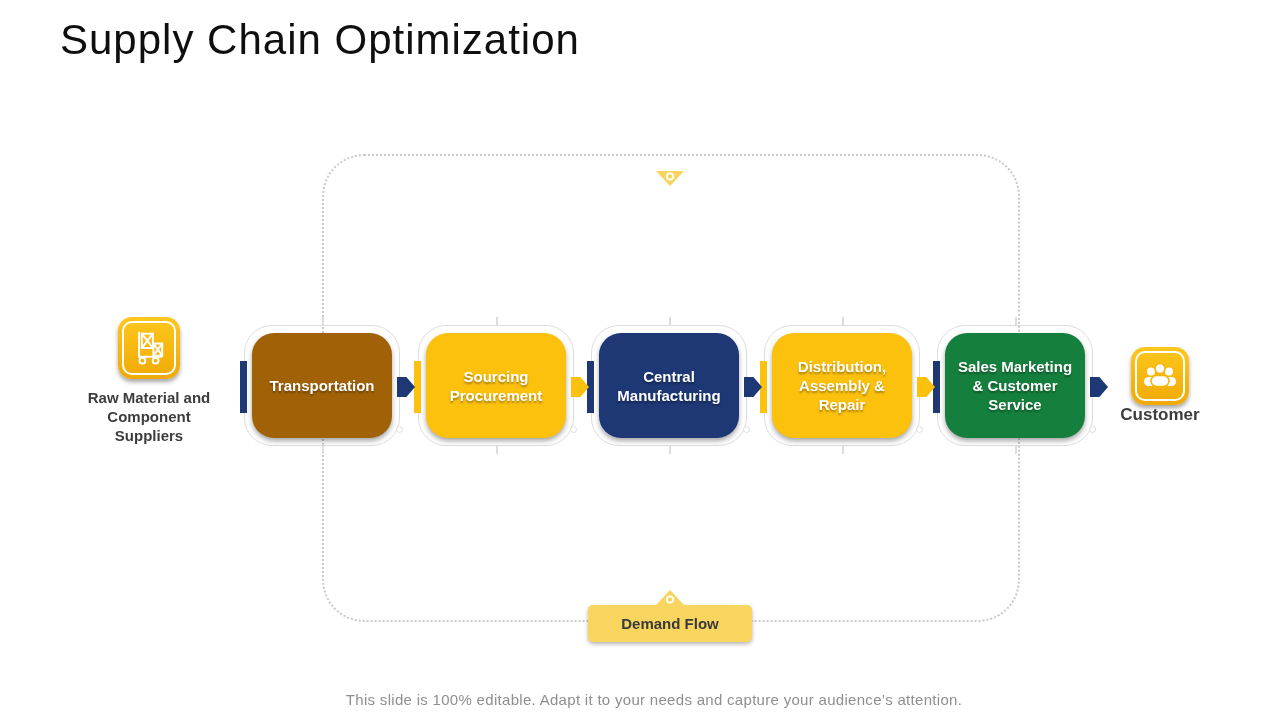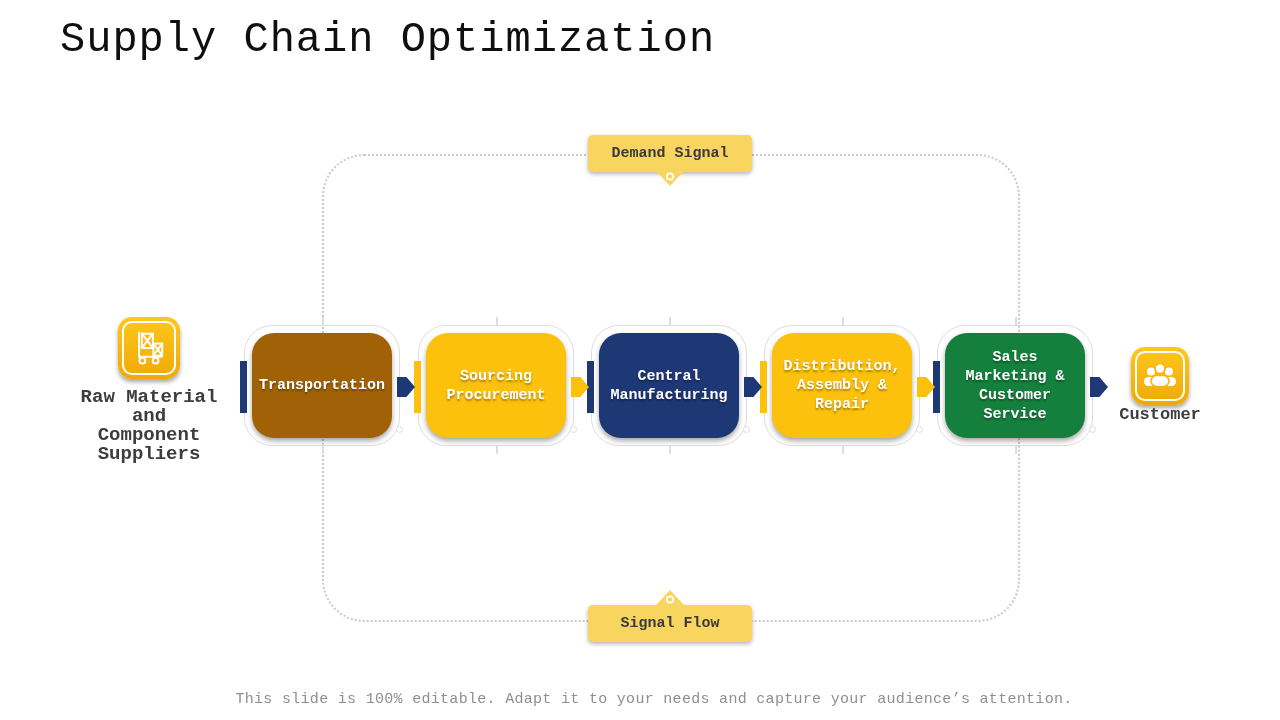--- a/index.html
+++ b/index.html
@@ -1,19 +1,19 @@
 <!DOCTYPE html>
 <html><head>
 <meta charset="utf-8">
 <style>
   * { margin:0; padding:0; box-sizing:border-box; }
   html,body { background:#e9e9e9; }
   .slide{
     position:relative; width:1280px; height:720px; background:#ffffff;
-    font-family:Liberation Mono, monospace; overflow:hidden; margin:0 auto;
+    font-family:Liberation Sans, sans-serif; overflow:hidden; margin:0 auto;
   }
   .title{
     position:absolute; left:60px; top:16px; font-size:42px; font-weight:400;
     color:#0f0f0f; letter-spacing:1px;
   }
   .dotted-boundary{
     position:absolute; left:322px; top:154px; width:698px; height:468px;
     border:2px dotted #c9c9c9; border-radius:42px; z-index:1;
   }
   
@@ -64,47 +64,44 @@
   }
   .endpoint-icon .ring{
     position:absolute; inset:4px; border:2.5px solid #ffffff; border-radius:10px;
     display:flex; align-items:center; justify-content:center;
   }
   .supplier-icon{ left:118px; top:317px; width:62px; height:62px; }
   .customer-icon{ left:1131px; top:347px; width:58px; height:58px; }
   .endpoint-label{
     position:absolute; text-align:center; font-weight:bold; color:#3d3d3d; z-index:3;
   }
-  .supplier-label{ left:79px; top:388px; width:140px; font-size:19px; line-height:19px; }
+  .supplier-label{ left:79px; top:388px; width:140px; font-size:15px; line-height:19px; }
   .customer-label{ left:1103px; top:405px; width:114px; font-size:17px; }
   .footer{
     position:absolute; left:0; right:0; top:691px; text-align:center;
     font-size:15px; color:#8f8f8f; letter-spacing:.3px;margin-left:28px;
   }
   svg{ display:block; }
 </style>
 </head>
 <body>
 
 <div class="slide">
 
   <div class="title">Supply Chain Optimization</div>
 
   <div class="dotted-boundary"></div>
 
-  <div class="badge top" style="background: rgb(248, 213, 95);">
-    <span>Demand Signal</span>
-  </div>
   <svg class="pointer down" viewBox="0 0 28 15">
     <polygon points="0,0 28,0 14,15" fill="#F8D55F"></polygon>
     <circle cx="14" cy="5.5" r="3.2" fill="#F8D55F" stroke="#ffffff" stroke-width="1.8"></circle>
   </svg>
 
   <div class="badge bottom" style="background: rgb(248, 213, 95);">
-    <span>Signal Flow</span>
+    <span>Demand Flow</span>
   </div>
   <svg class="pointer up" viewBox="0 0 28 15">
     <polygon points="0,15 28,15 14,0" fill="#F8D55F"></polygon>
     <circle cx="14" cy="9.5" r="3.2" fill="#F8D55F" stroke="#ffffff" stroke-width="1.8"></circle>
   </svg>
 
   <div class="stage-outline o1">
     <div class="tick t"></div>
       <div class="tick b"></div>
     <div class="handle-dot"></div>

